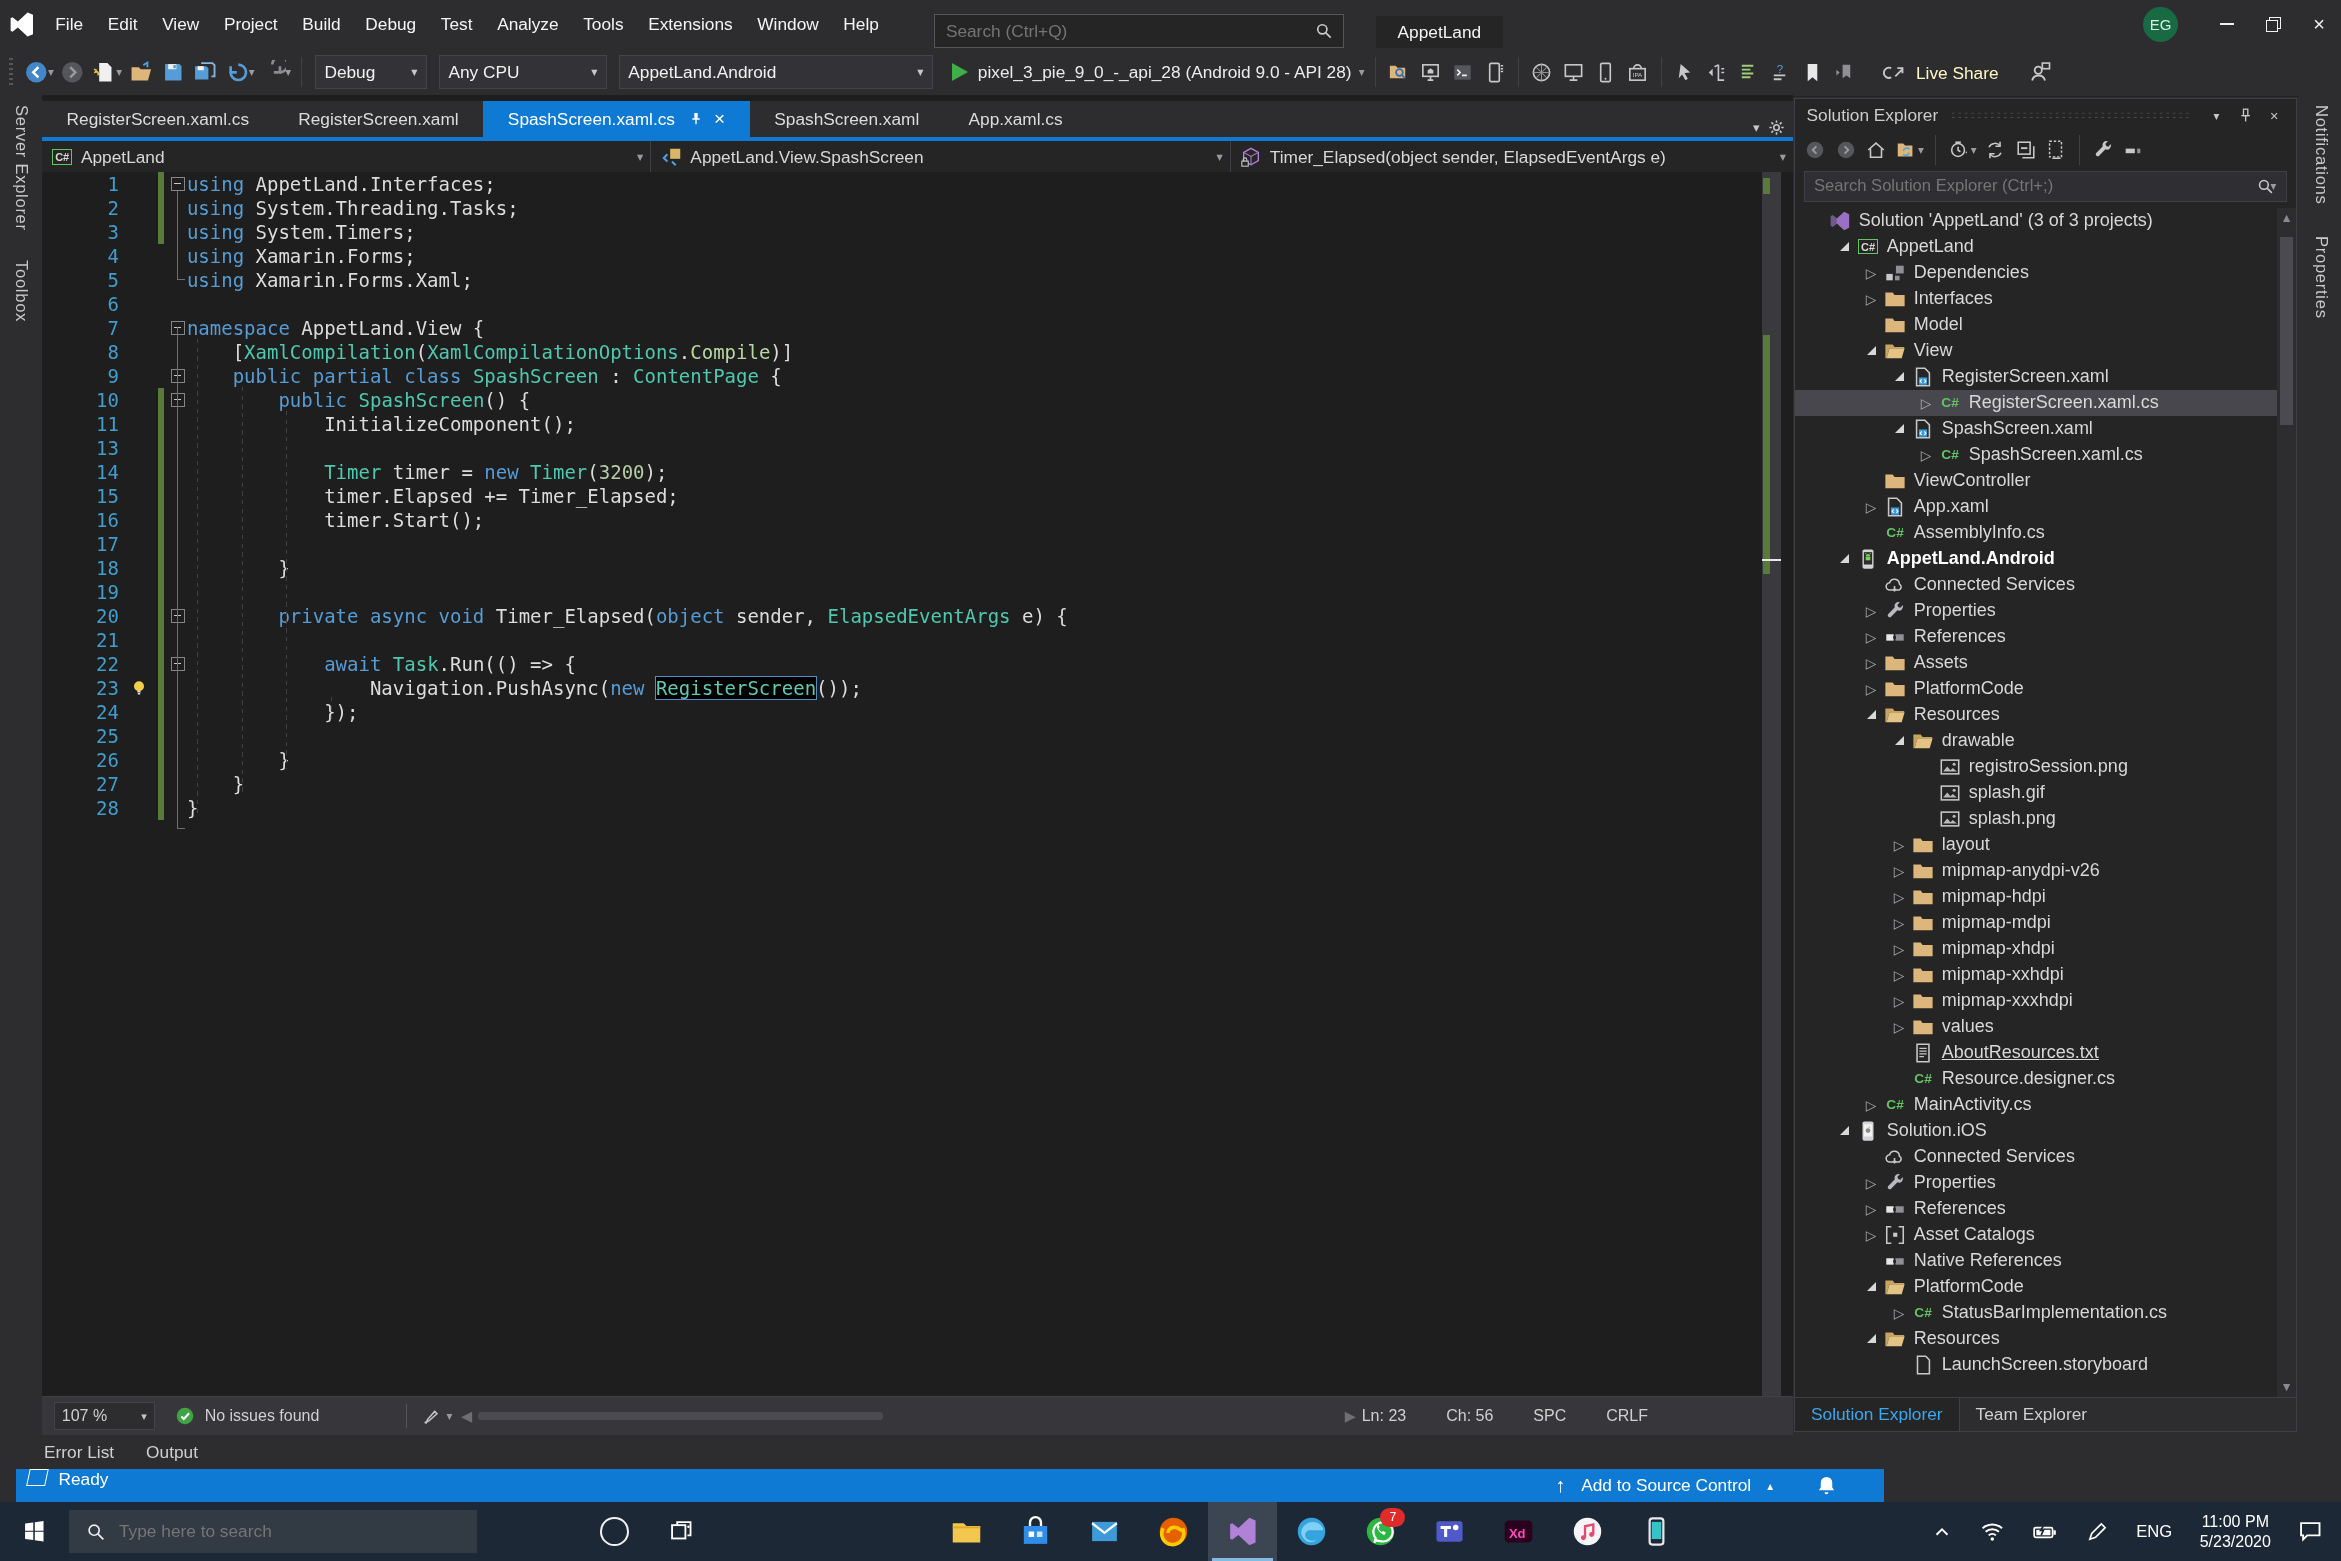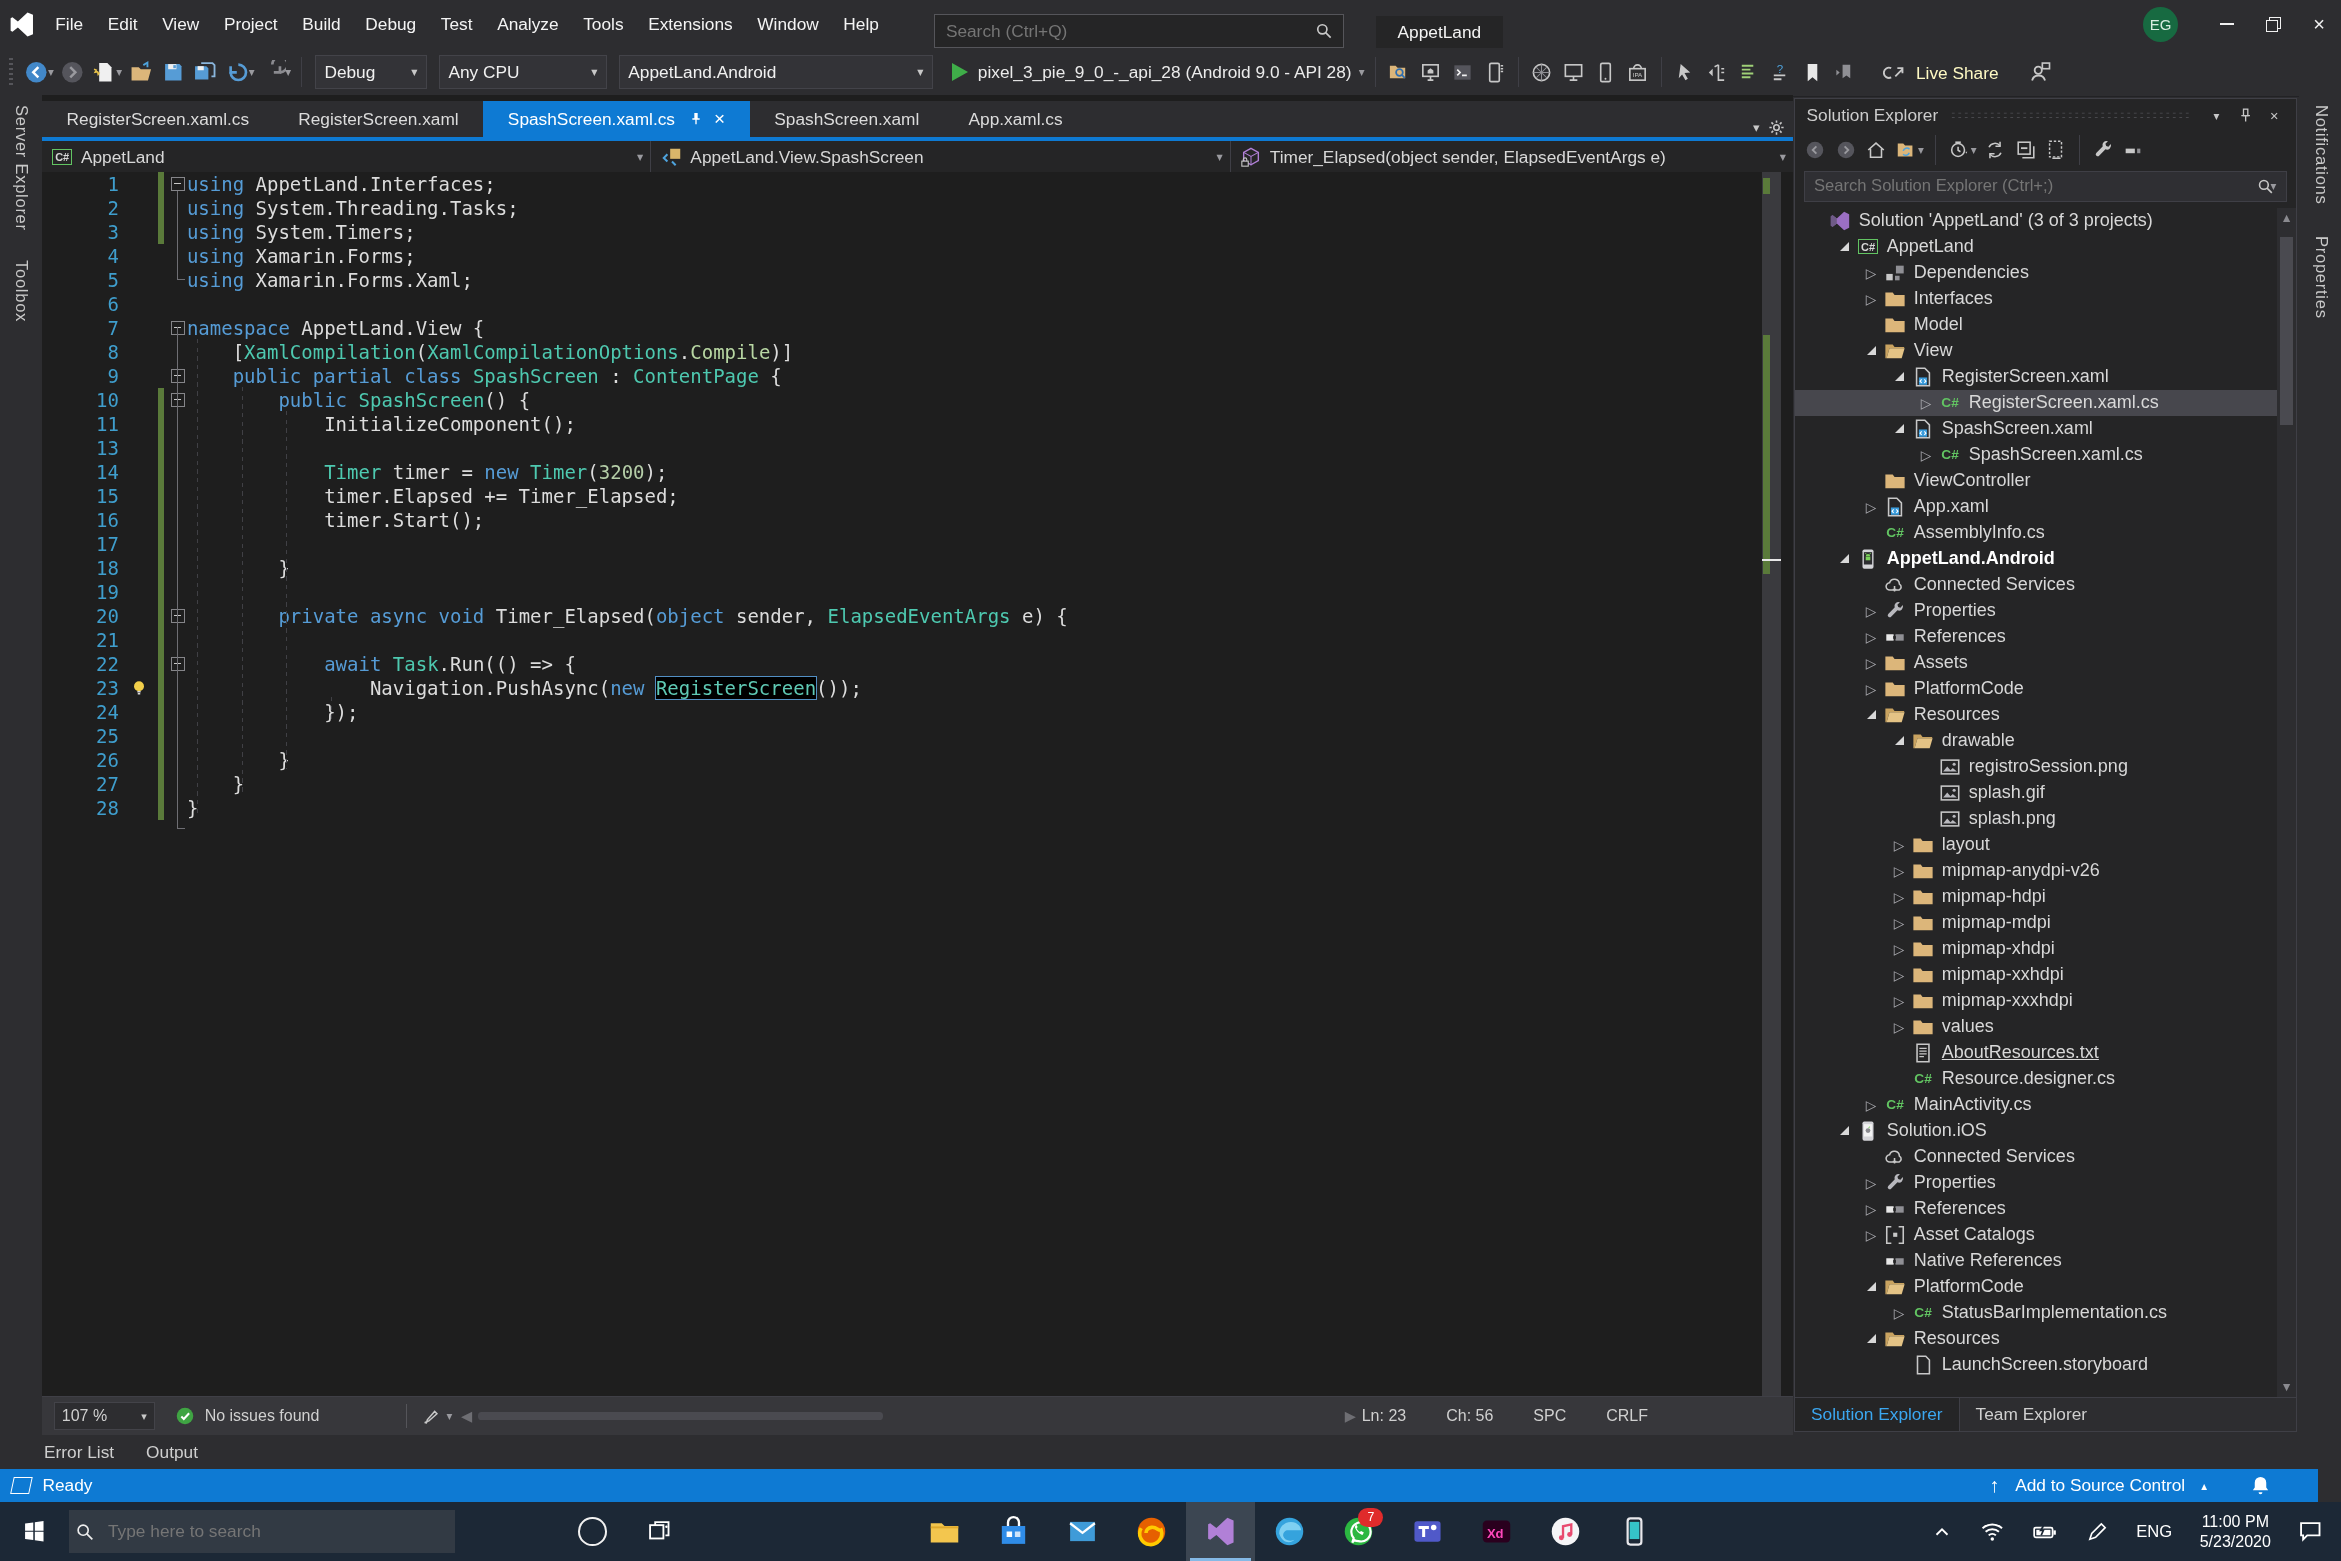--- a/index.html
+++ b/index.html
@@ -95,26 +95,26 @@
   .ticon{width:26px;height:22px;display:flex;align-items:center;justify-content:center;flex:none;margin-right:5.8px;}
   .csbadge{color:#62c462;font-weight:bold;font-size:13.7px;font-family:"Liberation Sans",sans-serif;}
   .csbadge.boxed{border:1.4px solid #62c462;color:#d8d8d8;font-size:11px;padding:0.7px 2.2px;background:#252526;}
   .se-vscroll{position:absolute;right:0;top:0;bottom:0;width:19px;background:#2d2d30;}
   .se-vthumb{position:absolute;left:2.9px;top:29px;width:13px;height:188px;background:#4a4a50;}
   .se-varr{position:absolute;left:0;width:100%;text-align:center;color:#8a8a8f;font-size:12.3px;}
   .se-bottom{height:33px;background:#2d2d30;border-top:0.7px solid #3f3f46;display:flex;align-items:stretch;}
   .se-btab{padding:0 16px;display:flex;align-items:center;font-size:17.3px;color:#cfcfcf;}
   .se-btab.active{background:#252526;color:#3ba7f0;border-right:0.7px solid #3f3f46;}
   
-  .ready{left:0;top:1469px;width:2318px;height:33px;background:#0e7ad3;display:flex;align-items:center;color:#fff;font-size:17.3px;}
+  .ready{left:16px;top:1469px;width:1868px;height:33px;background:#0e7ad3;display:flex;color:#fff;font-size:17.3px;}
   .ready-icon{width:17.3px;height:14.5px;border:1.4px solid #fff;transform:skewX(-12deg);margin:0 11.6px 0 11.6px;}
   .ready-right{margin-left:auto;display:flex;align-items:center;gap:16px;margin-right:46px;}
   .taskbar{left:0;top:1502px;width:2342px;height:59px;background:#1c2836;display:flex;align-items:center;}
   .start{width:69px;height:59px;display:flex;align-items:center;justify-content:center;}
-  .tsearch{width:376px;height:43px;background:#323a44;display:flex;align-items:center;padding:0 5px;gap:10px;}
+  .tsearch{width:376px;height:43px;background:#323a44;display:flex;align-items:center;padding:0 16px;gap:10px;}
   .tsearch input{flex:1;background:transparent;border:0;outline:0;color:#c9ced4;font-size:17.3px;font-family:"Liberation Sans",sans-serif;}
   .cortana{width:24.6px;height:24.6px;border:2.2px solid #f1f1f1;border-radius:50%;margin-left:123px;}
   .taskview{margin-left:40px;}
   .appicons{display:flex;margin-left:239px;}
   .appcell{width:69px;height:59px;display:flex;align-items:center;justify-content:center;position:relative;}
   .appcell.active{background:rgba(255,255,255,.14);}
   .appcell.active::after{content:"";position:absolute;left:4.3px;bottom:0;right:4.3px;height:2.9px;background:#85b9e6;}
   .badge{position:absolute;top:5.8px;right:10px;min-width:19px;height:19px;border-radius:9.4px;background:#e02b2b;color:#fff;font-size:12.3px;display:flex;align-items:center;justify-content:center;padding:0 2.9px;}
   .tray{margin-left:auto;display:flex;align-items:center;gap:27.5px;margin-right:19px;color:#fff;}
   .tray .lang{font-size:16.6px;}

